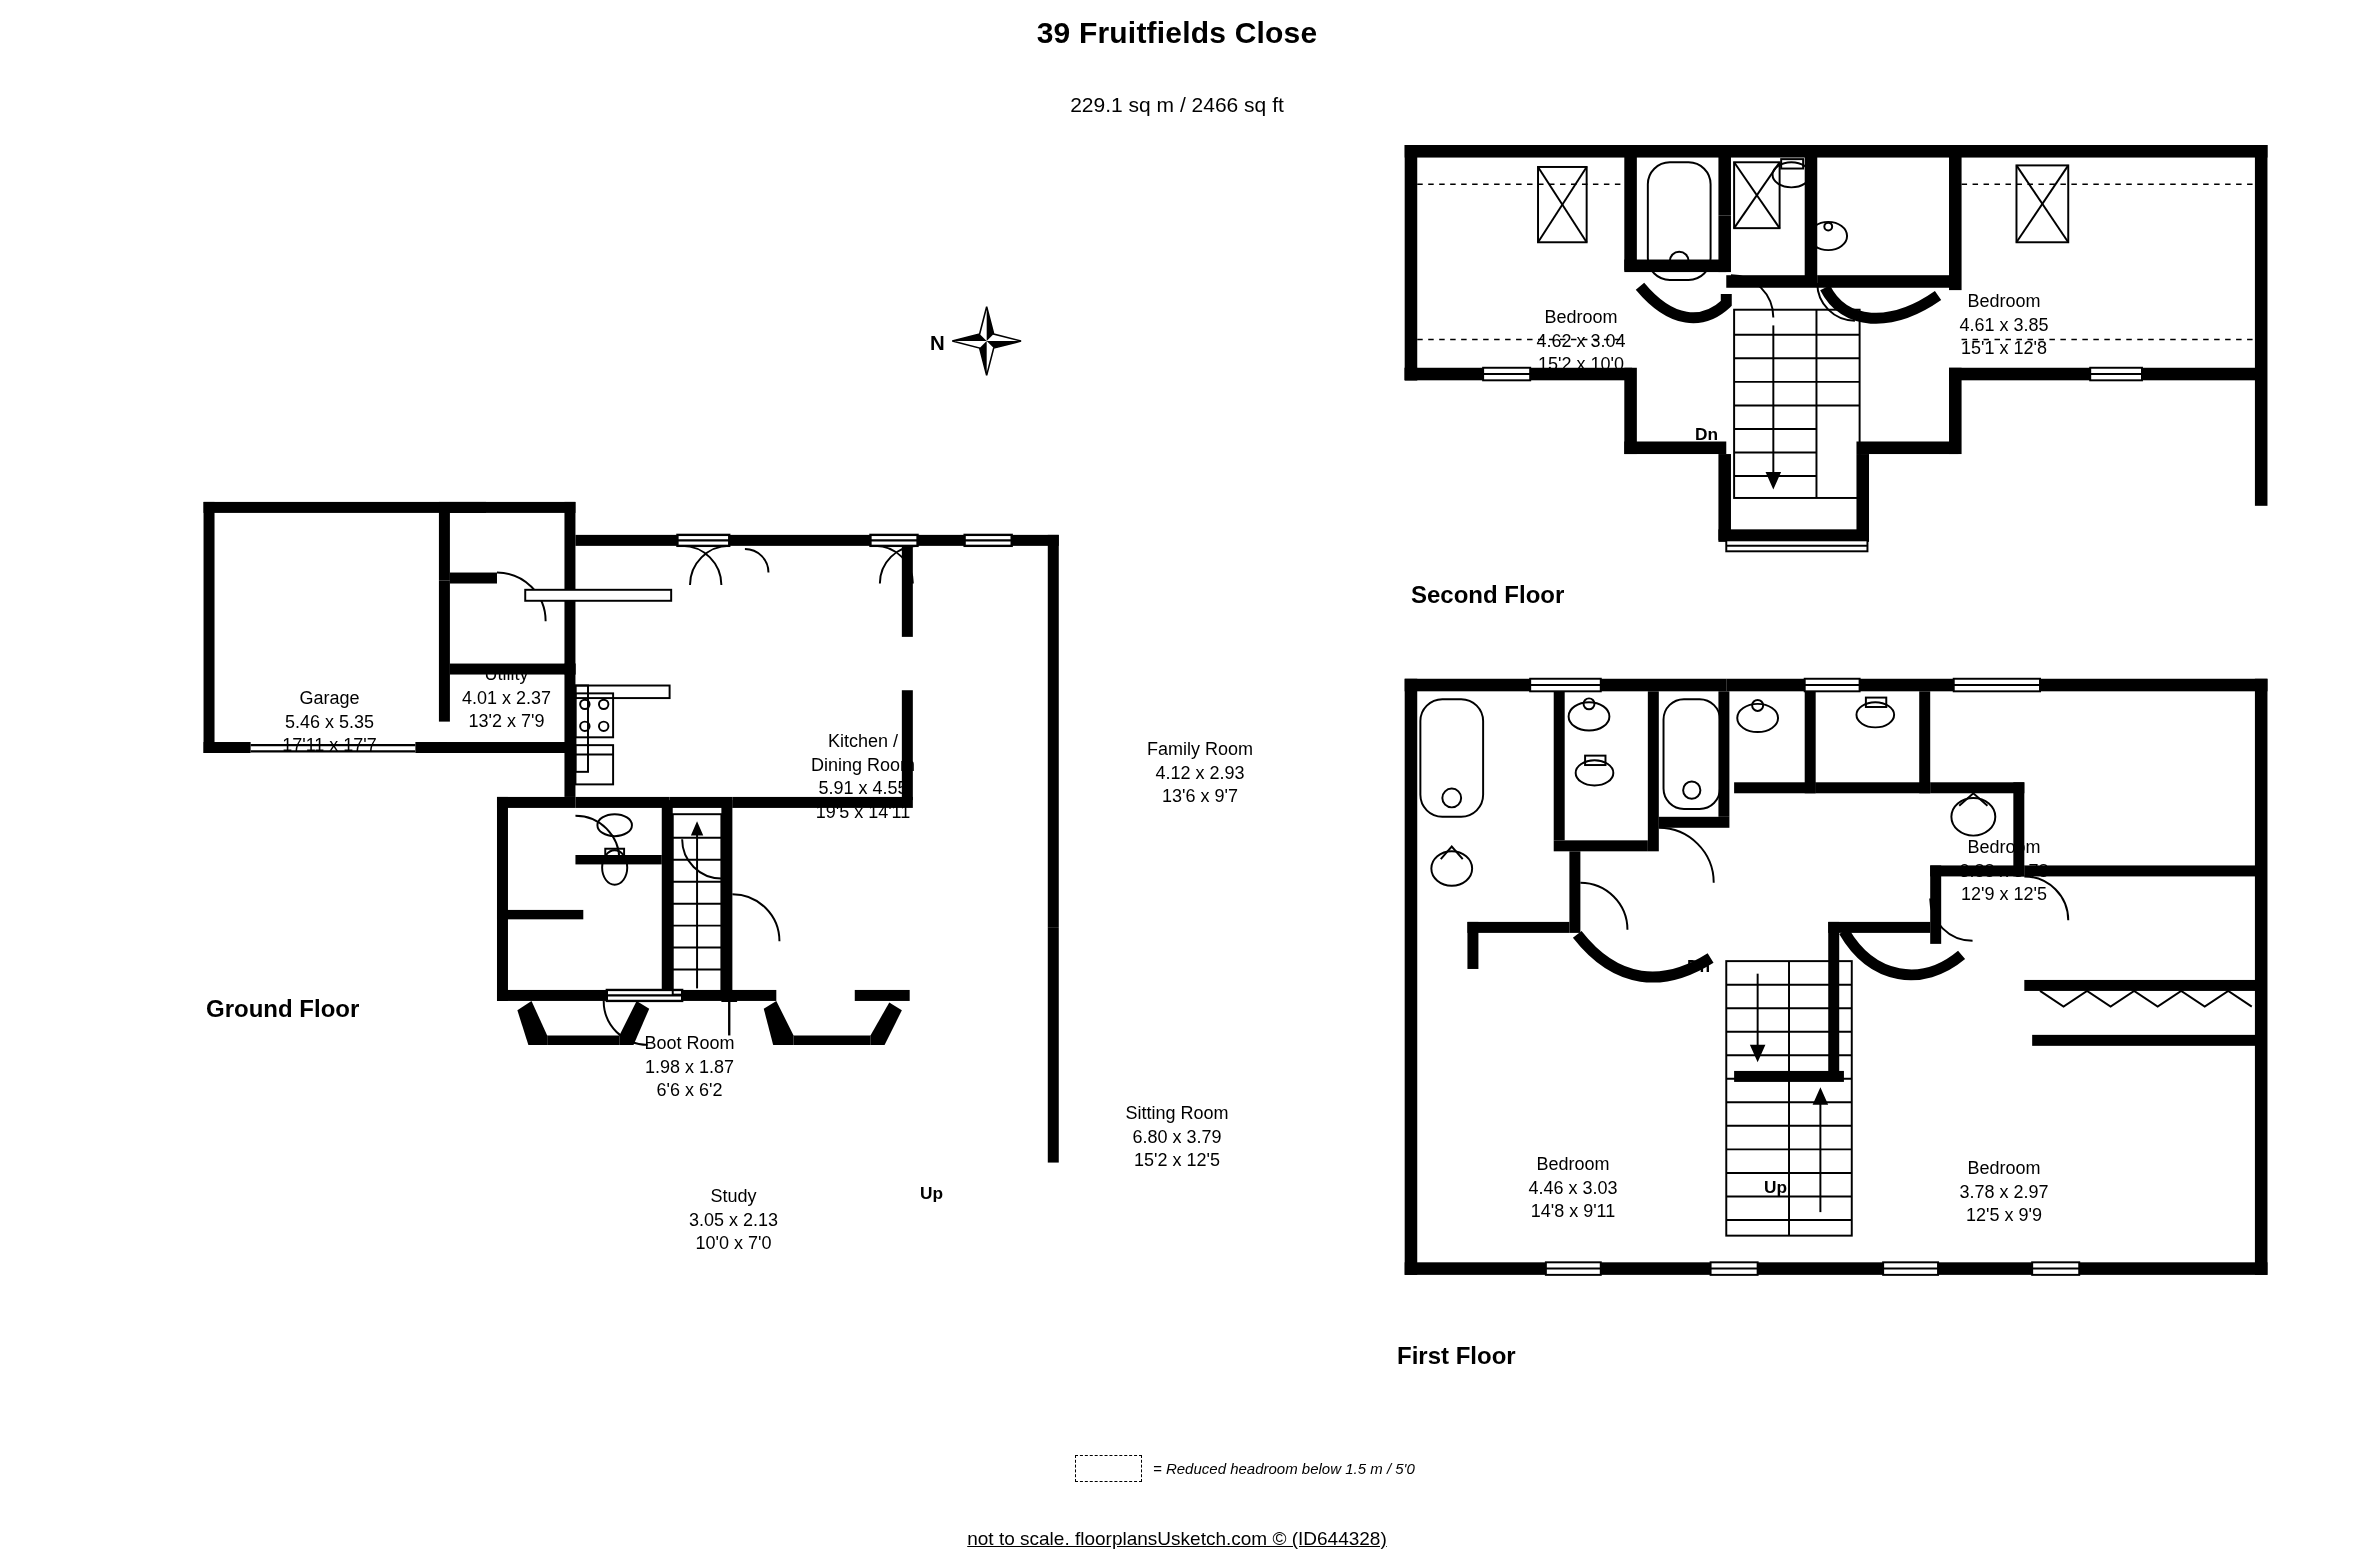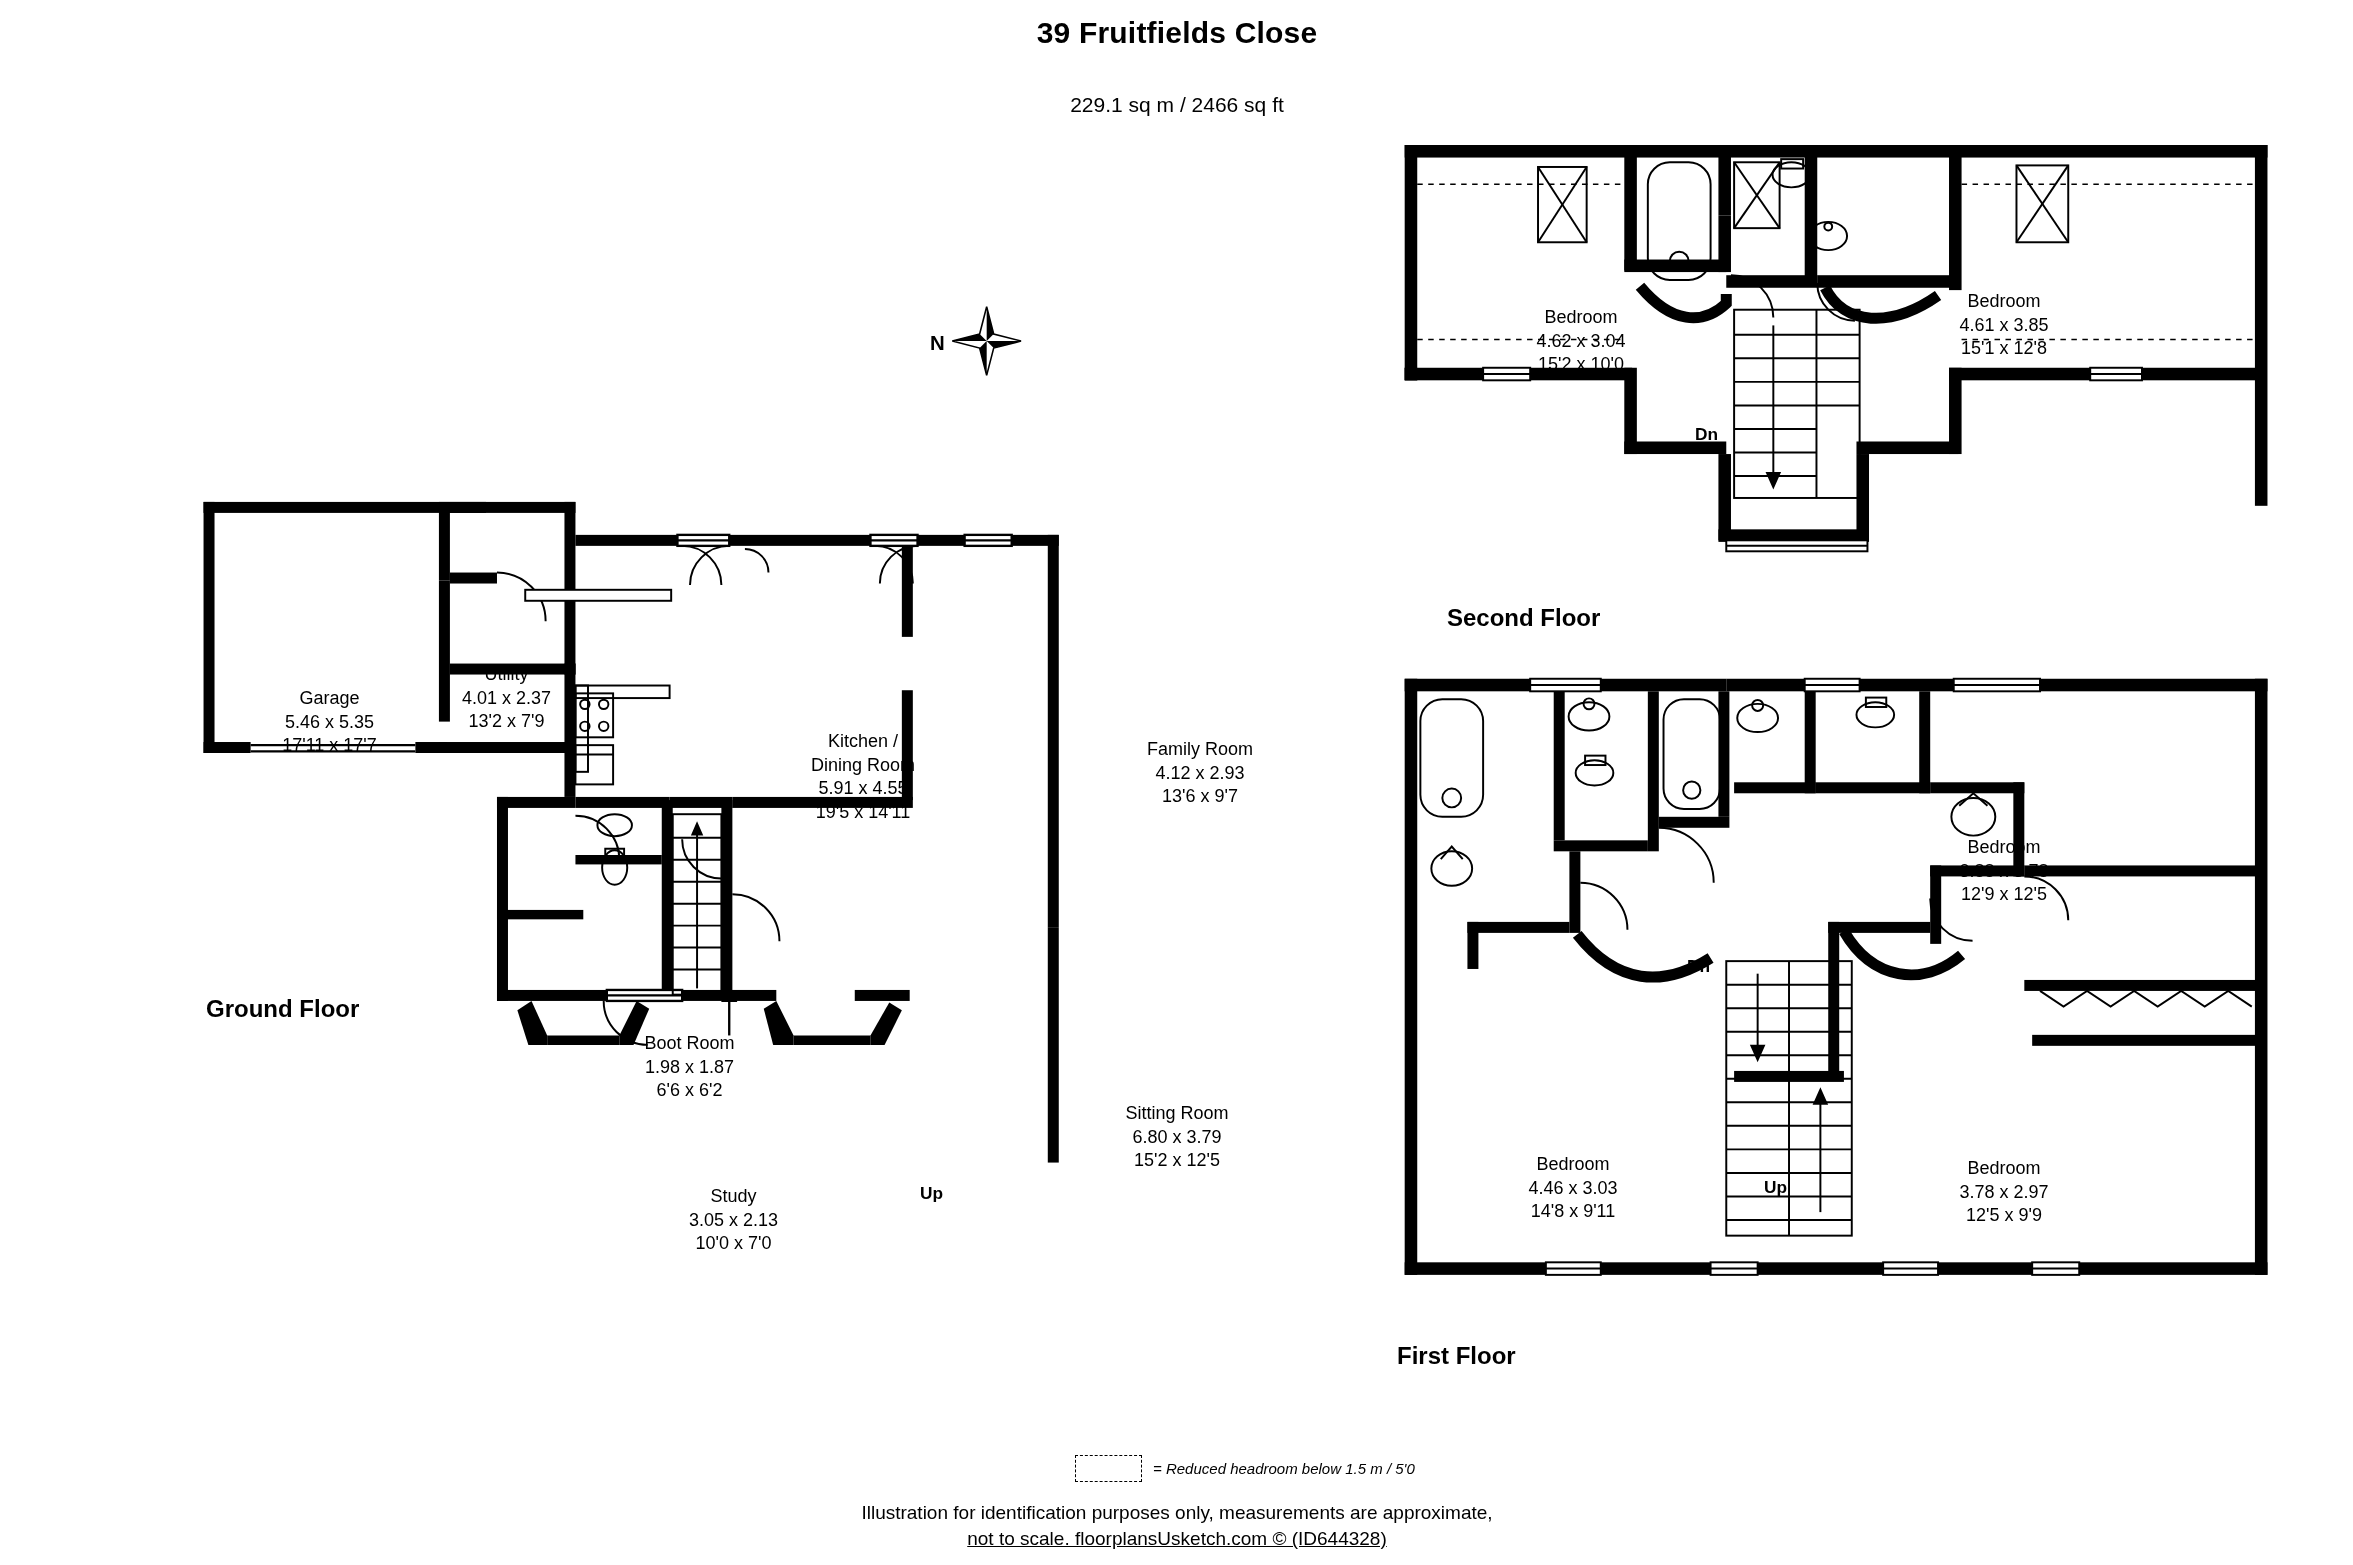--- a/index.html
+++ b/index.html
@@ -78,21 +78,21 @@
     font-size: 19px;
     text-decoration: underline;
   }
   
   .floor-label {
     position: absolute;
     font-size: 24px;
     font-weight: bold;
   }
   #floor-label-ground { left: 206px; top: 995px; }
-  #floor-label-second { left: 1411px; top: 604px; margin-left: 36px; }
+  #floor-label-second { left: 1411px; top: 581px; }
   #floor-label-first  { left: 1397px; top: 1342px; }
   
   .room {
     position: absolute;
     text-align: center;
     font-size: 18px;
     line-height: 23.5px;
     white-space: nowrap;
   }
   .room .rname { display: block; }
@@ -556,17 +556,16 @@
   <div class="stair-lab" style="left:1764px;top:1177px;">Up</div>
 
   <div class="floor-label" id="floor-label-ground">Ground Floor</div>
   <div class="floor-label" id="floor-label-second">Second Floor</div>
   <div class="floor-label" id="floor-label-first">First Floor</div>
 
   <div class="legend">
     <span class="legend-swatch"></span>
     <span>=  Reduced headroom below 1.5 m / 5'0</span>
   </div>
-  <div class="footer1">Illustration for identification purposes only, measurements are approximate,</div>
   <div class="footer2">not to scale. floorplansUsketch.com © (ID644328)</div>
 
 </div>
 
 
 </body></html>

